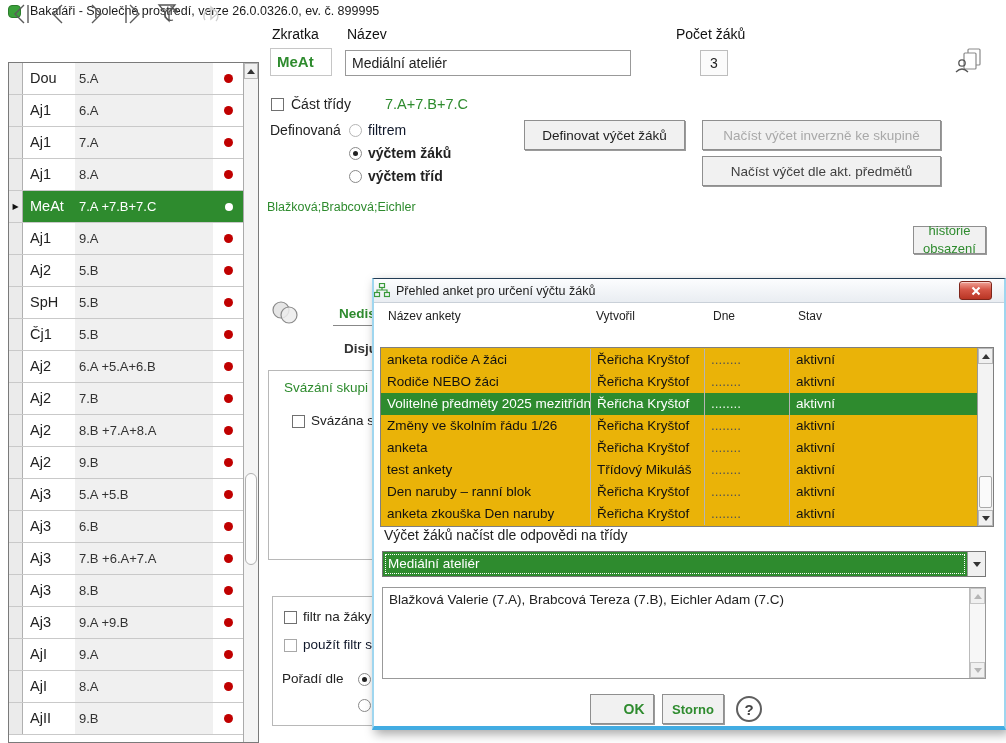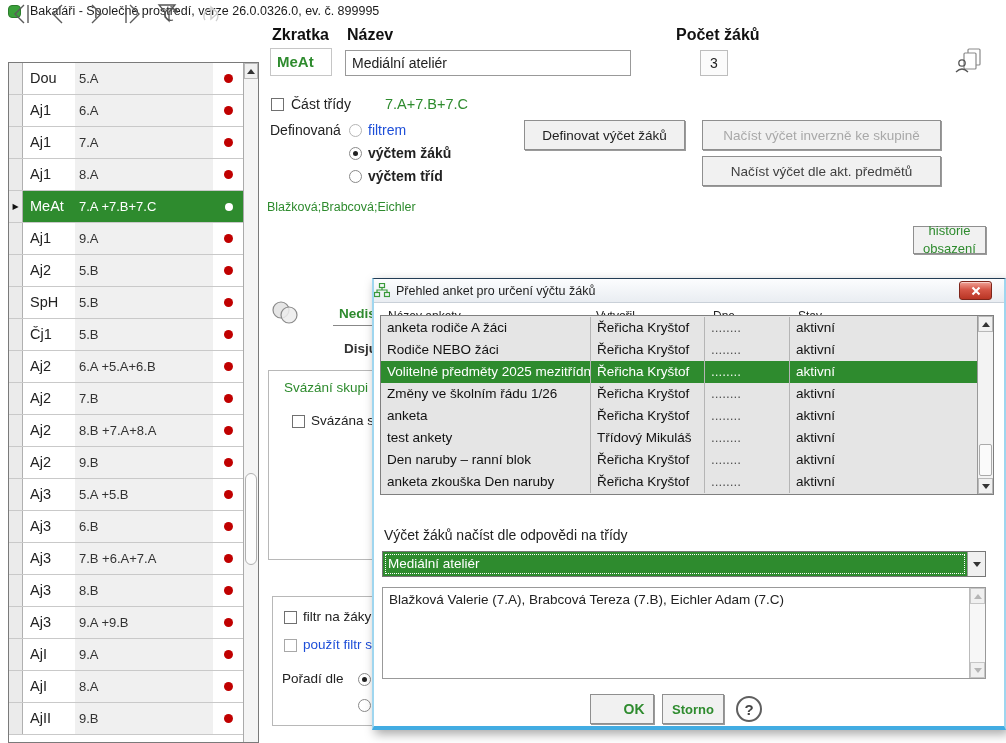--- a/index.html
+++ b/index.html
@@ -27,31 +27,31 @@
   .srow.sel .abbr, .srow.sel .cls, .srow.sel .dotc { background:#2e8b2e; color:#fff; }
   .srow.sel .dot { background:#fff; width:8px; height:8px; }
   .sbar { position:absolute; right:0; top:0; width:15px; height:100%; border-left:1px solid #aaa; background:#f4f4f4; }
   .sbtn { height:16px; background:#f0f0f0; border:1px solid #b8b8b8; display:flex; align-items:center; justify-content:center; }
   .tri-up { width:0; height:0; border-left:4px solid transparent; border-right:4px solid transparent; border-bottom:5px solid #333; }
   .tri-down { width:0; height:0; border-left:4px solid transparent; border-right:4px solid transparent; border-top:5px solid #333; }
   .tri-down.dim, .tri-up.dim { border-bottom-color:#b5b5b5; border-top-color:#b5b5b5; }
   .sthumb { position:absolute; left:1px; right:1px; top:410px; height:92px; background:#fcfcfc; border:1px solid #b0b0b0; border-radius:7px; }
 
   
-  .flabel { position:absolute; font-size:16px; font-weight:bold; color:#111; }
+  .flabel { position:absolute; font-size:14px; font-weight:normal; color:#111; }
   .box { position:absolute; border:1px solid #c6c6c6; background:#fff; }
   .zkr { left:270px; top:48px; width:62px; height:28px; color:#2e8b2e; font-weight:bold; font-size:15px; line-height:26px; padding-left:6px; }
   .nazev { position:absolute; left:345px; top:50px; width:286px; height:26px; border:1px solid #999; font-size:14px; padding:0 6px; color:#222; font-family:"Liberation Sans",sans-serif; background:#fff; }
   .count { left:700px; top:50px; width:28px; height:26px; border:1px solid #bdbdbd; background:#fbfbfb; text-align:center; line-height:24px; font-size:14px; color:#222; }
 
   .cb { position:absolute; width:13px; height:13px; border:1px solid #707070; background:#fff; }
   .cb.dim { border-color:#a8a8a8; }
   .lab { position:absolute; font-size:14px; color:#222; }
   .lab.green { color:#2e8b2e; }
-  .lab.dim { color:#1d4ed8; }
+  .lab.dim { color:#0f172a; }
   .radio { position:absolute; width:13px; height:13px; border:1px solid #8a8a8a; border-radius:50%; background:#fff; }
   .radio.dim { border-color:#b5b5b5; }
   .radio.sel::after { content:""; position:absolute; left:3px; top:3px; width:5px; height:5px; border-radius:50%; background:#222; }
 
   .btn { position:absolute; background:#f1f1f1; border:1px solid #8f8f8f; box-shadow:1px 1px 0 #9a9a9a; font-size:13.5px; display:flex; align-items:center; justify-content:center; color:#222; cursor:default; font-family:"Liberation Sans",sans-serif; }
   .btn.disabled { color:#a8a8a8; }
   .btn.green { background:#2e8b2e; color:#fff; font-weight:bold; border:1px solid #3c5a3c; box-shadow:1px 1px 0 #888, inset 0 0 0 1px rgba(255,255,255,.25); }
   .btn.soft { color:#3f3f3f; }
   .btn.greentext { color:#2e8b2e; font-weight:bold; }
 
@@ -63,21 +63,21 @@
   .tabline { position:absolute; left:333px; top:325px; width:40px; border-top:1px solid #888; }
 
   
   .dialog { position:absolute; left:372px; top:278px; width:634px; height:452px; background:#fff; z-index:10;
             border:1px solid #223c55; border-left:2px solid #9fd6ef; border-right:2px solid #9fd6ef; border-bottom:4px solid #42ace2;
             box-shadow:3px 4px 10px rgba(0,0,0,.35); }
   .dlg-title { height:24px; background:linear-gradient(#fcfdfe,#e9edf2); border-bottom:1px solid #c9d0d8; display:flex; align-items:center; padding-left:0; font-size:12.5px; color:#222; position:relative; }
   .dlg-title .ttl { margin-left:6px; }
   .closebtn { position:absolute; right:12px; top:2px; width:33px; height:19px; background:linear-gradient(#f0a296,#d55546 45%,#b93524); border:1px solid #7e261b; border-radius:3px; display:flex; align-items:center; justify-content:center; box-shadow:inset 0 1px 0 rgba(255,255,255,.5); }
   .dhead { position:absolute; font-size:12px; color:#222; top:30px; }
-  .dlg-table { position:absolute; left:6px; top:36px; width:614px; height:180px; border:1px solid #7f7f7f; background:#e5e5e5; }
+  .dlg-table { position:absolute; left:6px; top:68px; width:614px; height:180px; border:1px solid #7f7f7f; background:#eab308; }
   .trows { position:absolute; left:0; top:1px; width:596px; }
   .trow { height:22px; display:flex; font-size:13.5px; color:#111; }
   .trow span { display:block; line-height:22px; border-right:1px solid #b5b5b5; padding-left:6px; overflow:hidden; white-space:nowrap; }
   .trow .c1 { width:210px; }
   .trow .c2 { width:114px; }
   .trow .c3 { width:85px; color:#555; }
   .trow .c4 { flex:1; border-right:none; }
   .trow.sel { background:#2e8b2e; color:#fff; }
   .trow.sel .c3 { color:#e8f4e8; }
   .tbar { position:absolute; right:0; top:0; width:16px; height:100%; border-left:1px solid #999; background:#f3f3f3; }

